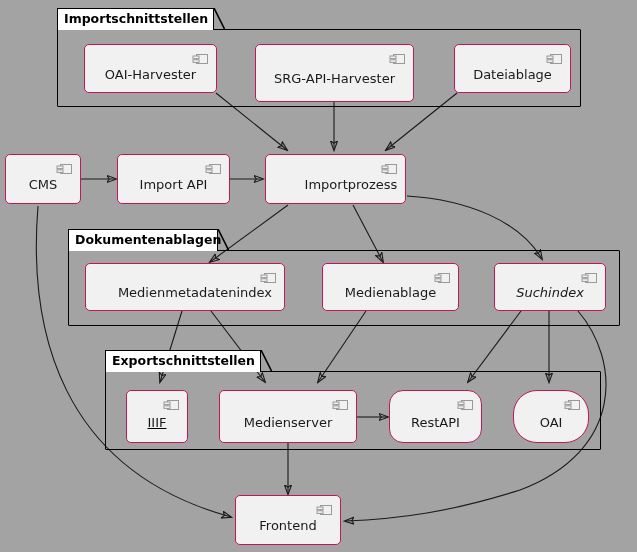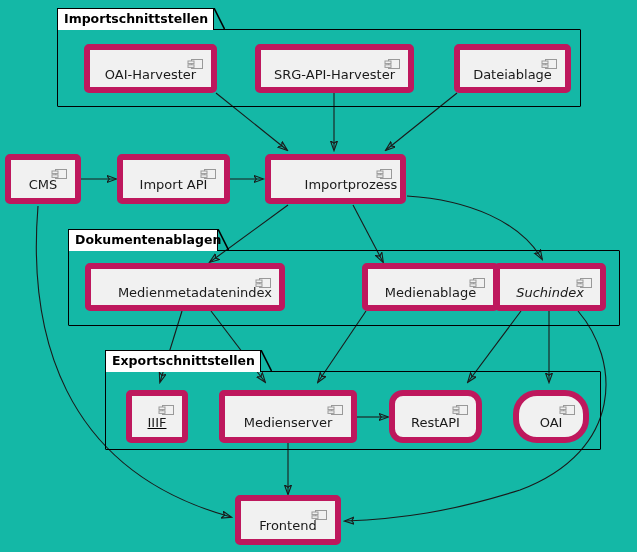--- a/index.html
+++ b/index.html
@@ -8,21 +8,21 @@
     padding: 0;
     background: #FFFFFF;
   }
   body {
     font-family: "DejaVu Sans", sans-serif;
   }
   #diagram-root {
     position: relative;
     width: 637px;
     height: 552px;
-    background: #14b8a6;
+    background: #a3a3a3;
     overflow: hidden;
   }
   #edge-layer {
     position: absolute;
     left: 0;
     top: 0;
     width: 637px;
     height: 552px;
     pointer-events: none;
   }
@@ -71,21 +71,21 @@
     border: 1.6px solid #000000;
     background: transparent;
     border-radius: 1px;
     z-index: 2;
   }
   
   .component {
     position: absolute;
     box-sizing: border-box;
     background: #F1F1F1;
-    border: 6px solid #be185d;
+    border: 1px solid #be185d;
     border-radius: 5px;
     z-index: 5;
     display: flex;
     align-items: center;
     justify-content: center;
   }
   .component-label {
     font-size: 13px;
     color: #1A1A1A;
     white-space: nowrap;
@@ -190,21 +190,21 @@
     <span class="component-icon">
       <svg width="17" height="13" viewBox="0 0 17 13">
         <rect x="4.5" y="1.5" width="11" height="9" fill="#F1F1F1" stroke="#999999" stroke-width="1"></rect>
         <rect x="1" y="3" width="6" height="2.6" fill="#F1F1F1" stroke="#999999" stroke-width="1"></rect>
         <rect x="1" y="6.8" width="6" height="2.6" fill="#F1F1F1" stroke="#999999" stroke-width="1"></rect>
       </svg>
     </span>
     <span class="component-label">OAI-Harvester</span>
   </div>
 
-  <div class="component" style="left:255px; top:44px; width:159px; height:49px;">
+  <div class="component" style="left:255px; top:44px; width:159px; height:58px;">
     <span class="component-icon">
       <svg width="17" height="13" viewBox="0 0 17 13">
         <rect x="4.5" y="1.5" width="11" height="9" fill="#F1F1F1" stroke="#999999" stroke-width="1"></rect>
         <rect x="1" y="3" width="6" height="2.6" fill="#F1F1F1" stroke="#999999" stroke-width="1"></rect>
         <rect x="1" y="6.8" width="6" height="2.6" fill="#F1F1F1" stroke="#999999" stroke-width="1"></rect>
       </svg>
     </span>
     <span class="component-label">SRG-API-Harvester</span>
   </div>
 
@@ -256,21 +256,21 @@
     <span class="component-icon">
       <svg width="17" height="13" viewBox="0 0 17 13">
         <rect x="4.5" y="1.5" width="11" height="9" fill="#F1F1F1" stroke="#999999" stroke-width="1"></rect>
         <rect x="1" y="3" width="6" height="2.6" fill="#F1F1F1" stroke="#999999" stroke-width="1"></rect>
         <rect x="1" y="6.8" width="6" height="2.6" fill="#F1F1F1" stroke="#999999" stroke-width="1"></rect>
       </svg>
     </span>
     <span class="component-label">Medienmetadatenindex</span>
   </div>
 
-  <div class="component" style="left:322px; top:263px; width:137px; height:48px;margin-left:40px;">
+  <div class="component" style="left:322px; top:263px; width:137px; height:48px;">
     <span class="component-icon">
       <svg width="17" height="13" viewBox="0 0 17 13">
         <rect x="4.5" y="1.5" width="11" height="9" fill="#F1F1F1" stroke="#999999" stroke-width="1"></rect>
         <rect x="1" y="3" width="6" height="2.6" fill="#F1F1F1" stroke="#999999" stroke-width="1"></rect>
         <rect x="1" y="6.8" width="6" height="2.6" fill="#F1F1F1" stroke="#999999" stroke-width="1"></rect>
       </svg>
     </span>
     <span class="component-label">Medienablage</span>
   </div>
 

